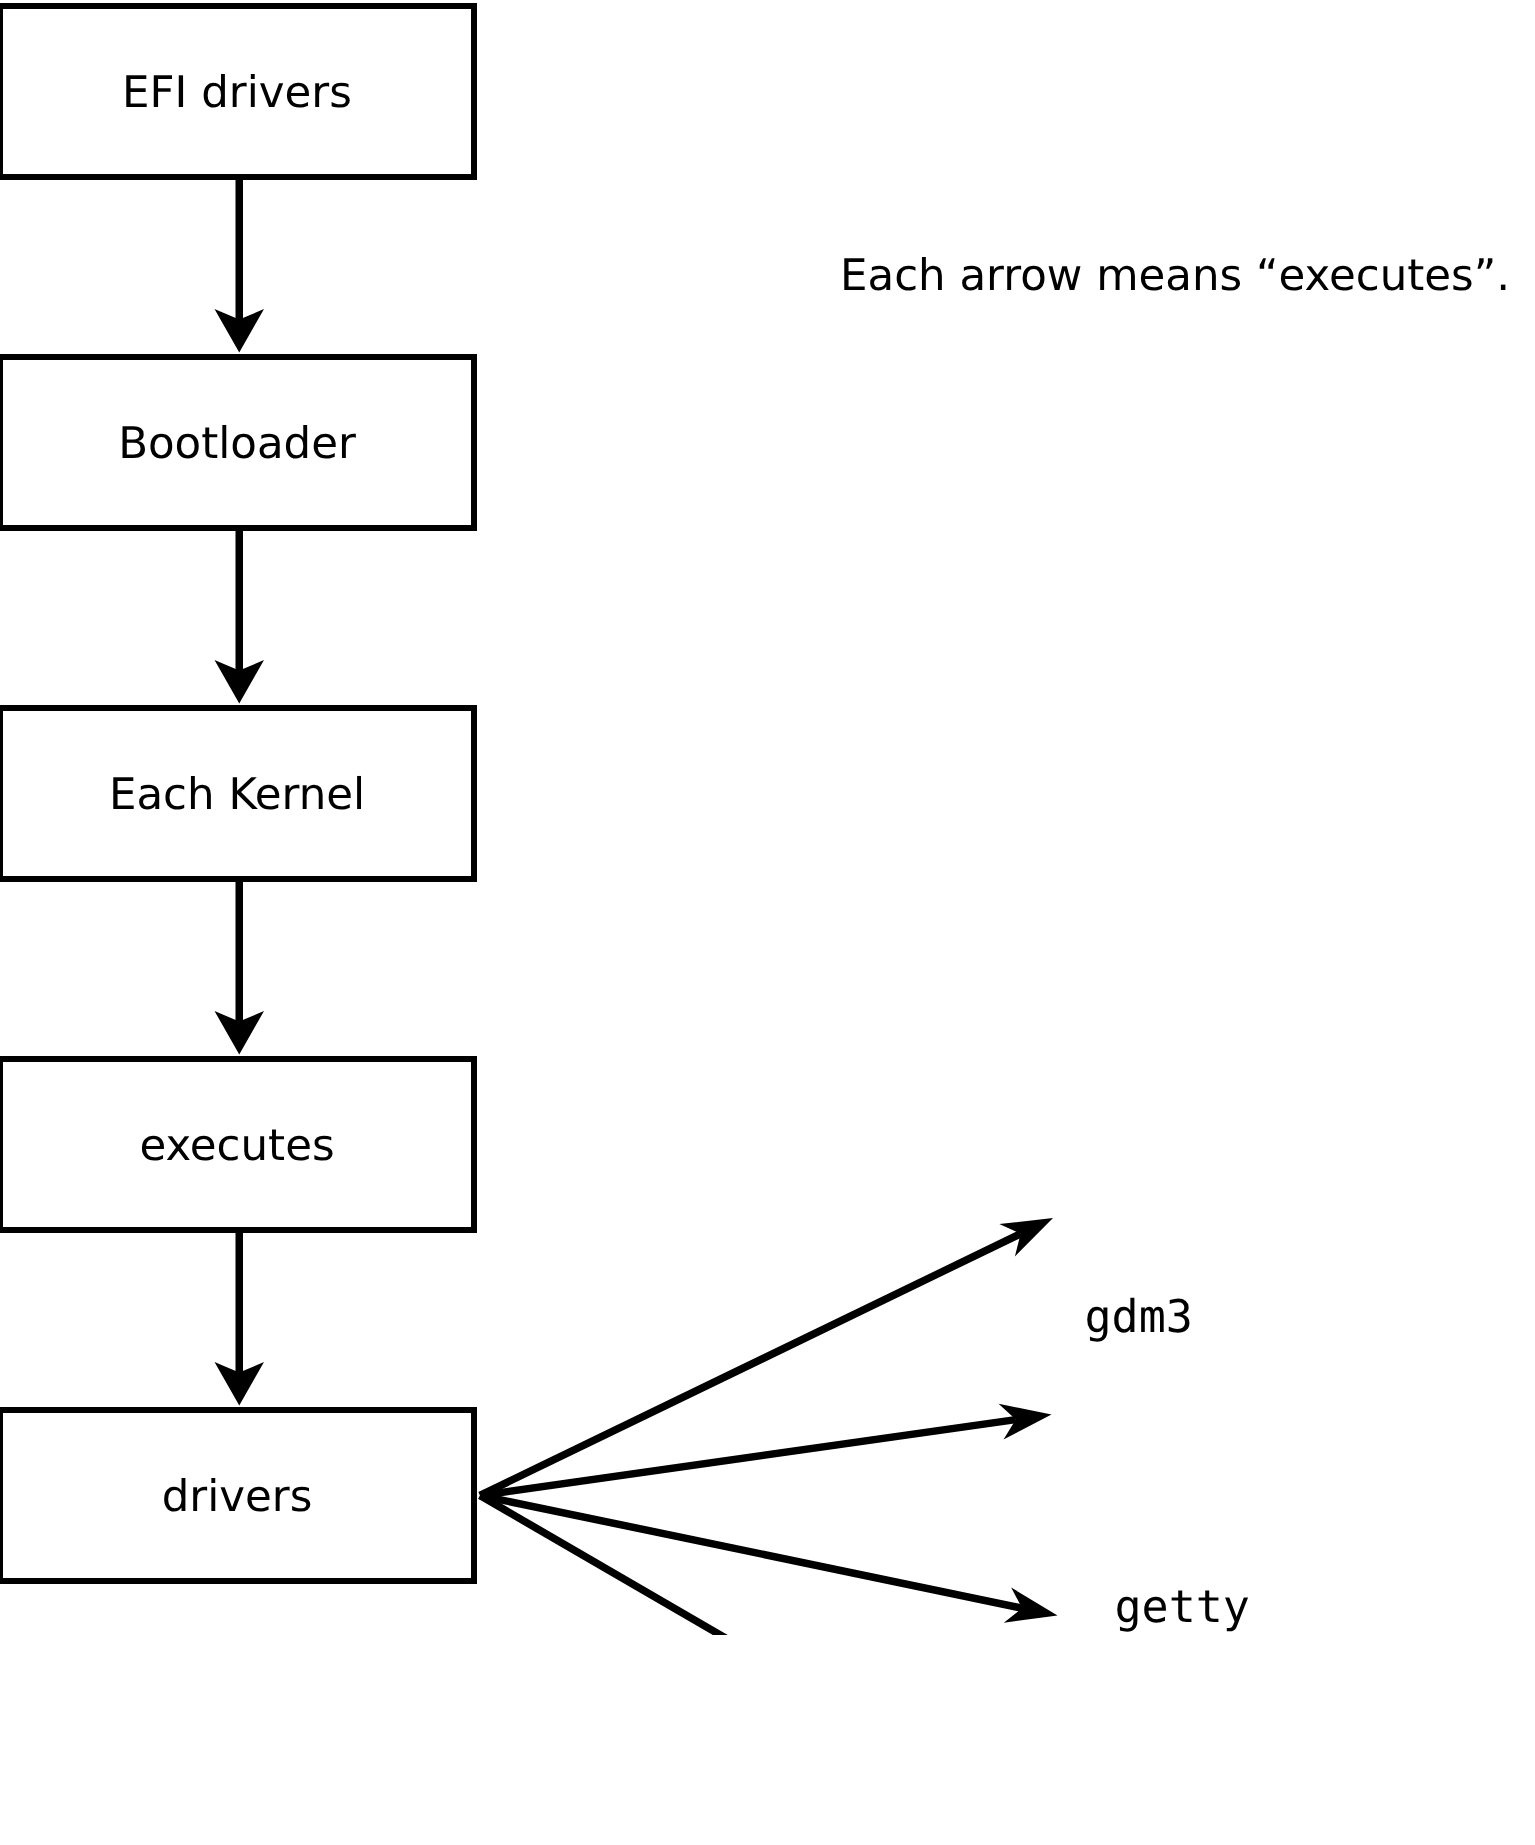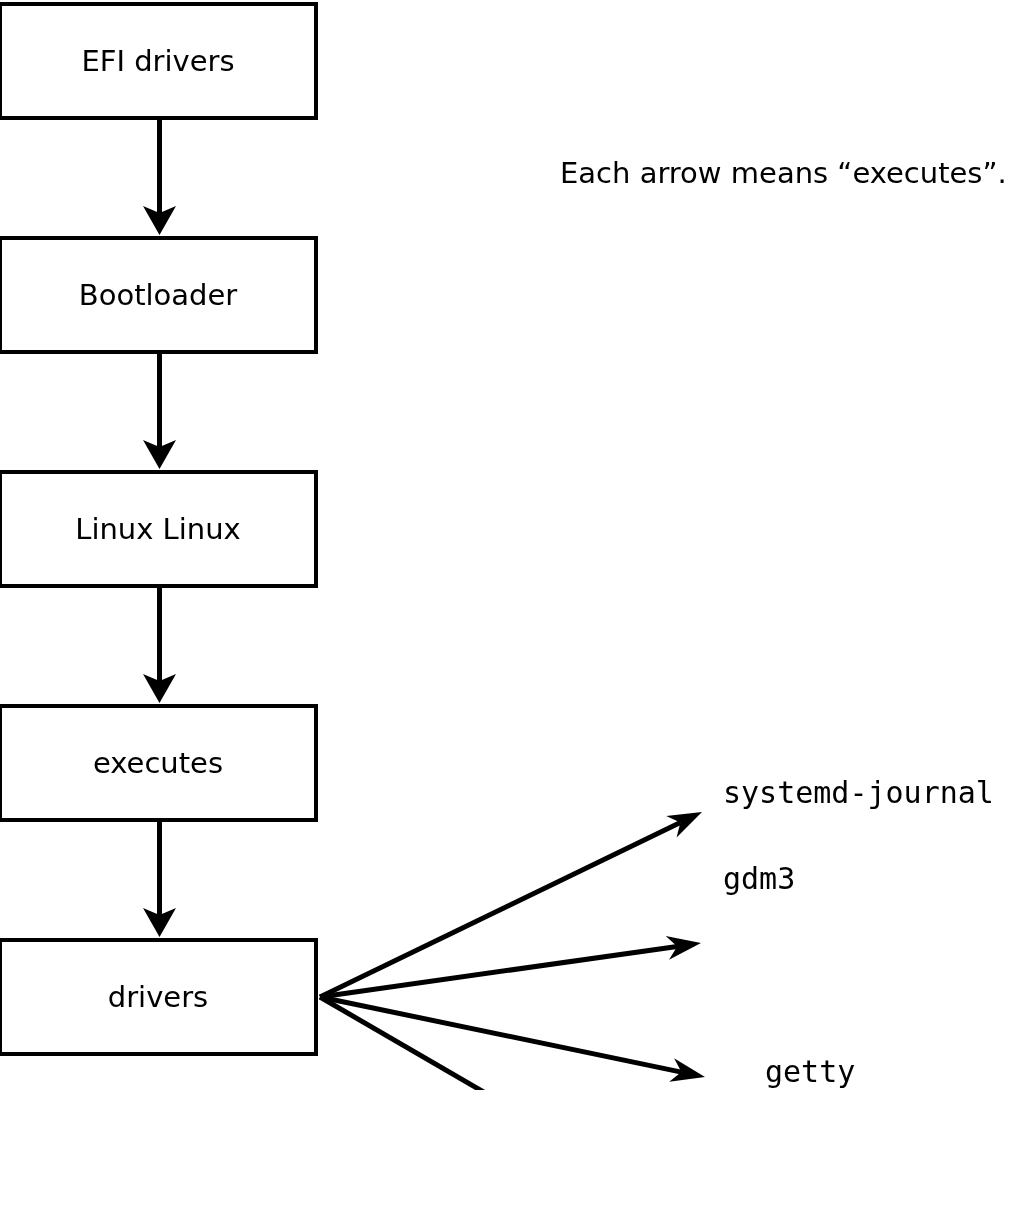--- a/index.html
+++ b/index.html
@@ -38,35 +38,35 @@
     line-height: 1;
   }
   .node-efi        { top: 2px; }
   .node-bootloader { top: 236px; }
   .node-kernel     { top: 470px; }
   .node-initramfs  { top: 704px; }
   .node-systemd    { top: 938px; }
   .annotation {
     position: absolute;
     left: 560px;
-    top: 156px;
+    top: 166px;
     font-size: 29px;
     line-height: 1.2;
     white-space: nowrap;
   }
   .target-label {
     position: absolute;
     font-family: "DejaVu Sans Mono", monospace;
     font-size: 30px;
     line-height: 1;
     white-space: nowrap;
   }
   .target-journal { left: 723px; top: 778px; }
   .target-gdm3    { left: 723px; top: 864px; }
-  .target-getty   { left: 765px; top: 1057px; }
+  .target-getty   { left: 743px; top: 1057px; }
   .target-sshd    { left: 714px; top: 1233px; font-family: Liberation Sans, sans-serif; font-size: 29px; }
   .edge-line {
     stroke: #000000;
     stroke-width: 5;
     fill: none;
   }
   .edge-head {
     fill: #000000;
     stroke: none;
   }
@@ -115,34 +115,33 @@
 
   <div class="node node-efi">
     <span>EFI drivers</span>
   </div>
 
   <div class="node node-bootloader">
     <span>Bootloader</span>
   </div>
 
   <div class="node node-kernel">
-    <span>Linux Linux</span>
+    <span>Each Kernel</span>
   </div>
 
   <div class="node node-initramfs">
     <span>executes</span>
   </div>
 
   <div class="node node-systemd">
     <span>drivers</span>
   </div>
 
   <div class="annotation">Each arrow means “executes”.</div>
 
-  <div class="target-label target-journal">systemd-journal</div>
 
   <div class="target-label target-gdm3">gdm3</div>
 
   <div class="target-label target-getty">getty</div>
 
   <div class="target-label target-sshd">sshd</div>
 
 </div>
 
 </body></html>

